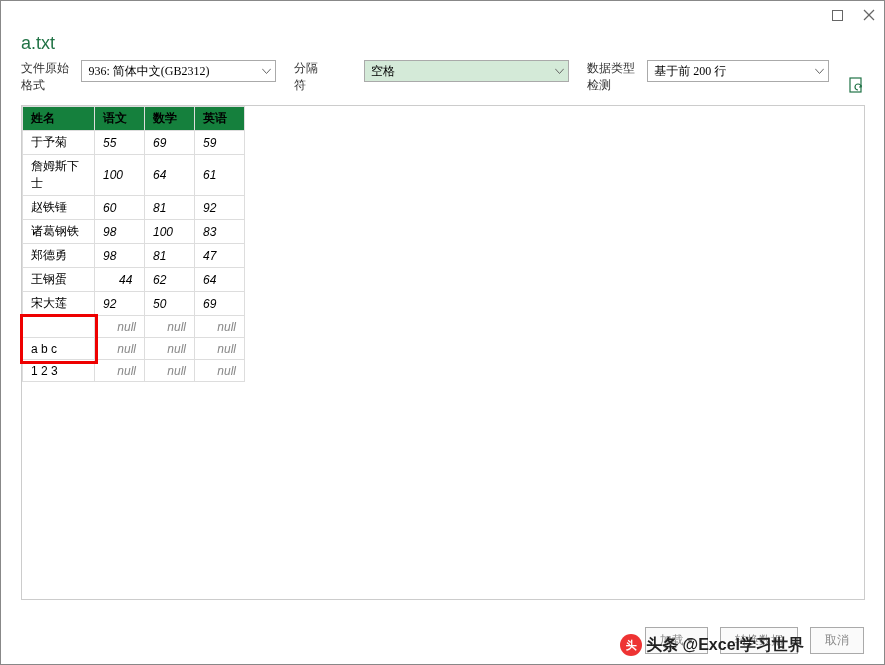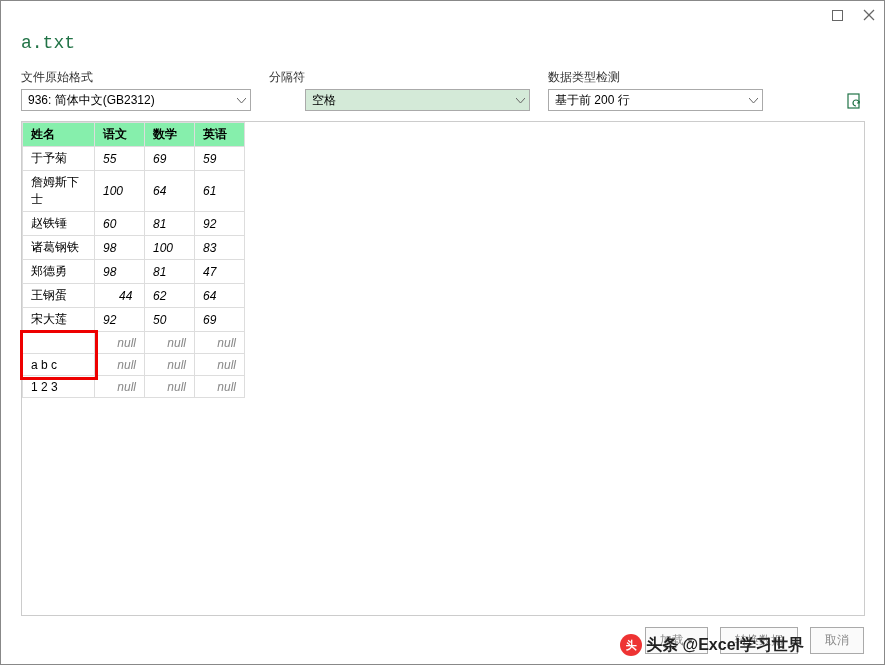--- a/index.html
+++ b/index.html
@@ -1,34 +1,34 @@
 <!DOCTYPE html>
 <html><head>
   <meta charset="utf-8">
   <style>
     * { box-sizing: border-box; margin: 0; padding: 0; }
     body { font-family: "Microsoft YaHei", "Segoe UI", sans-serif; font-size: 12px; background: #fff; width: 885px; height: 665px; overflow: hidden; border: 1px solid #888; position: relative; }
     .titlebar { height: 28px; display: flex; justify-content: flex-end; align-items: center; padding: 0 8px; gap: 18px; }
     .winbtn { width: 14px; height: 14px; display: inline-flex; align-items: center; justify-content: center; cursor: pointer; color: #555; }
     .content { padding: 4px 20px 0 20px; }
-    .filetitle { color: #217346; font-size: 18px; margin-bottom: 16px; font-family: Liberation Mono, monospace; }
+    .filetitle { color: #217346; font-size: 18px; margin-bottom: 6px; }
     .optionrow { display: flex; gap: 18px; margin-bottom: 10px; align-items: flex-end; }
-    .optgroup { display: flex; flex-direction: column; gap: 2px; }
+    .optgroup { display: flex; flex-direction: row; gap: 2px; font-family: Liberation Serif, serif; }
     .optlabel { font-size: 12px; color: #333; margin-bottom: 1px; }
     .dropdown { position: relative; border: 1px solid #aaa; height: 22px; display: flex; align-items: center; padding: 0 34px 0 6px; background: #fff; font-size: 12px; }
     .dropdown .caret { position: absolute; right: 4px; top: 50%; transform: translateY(-50%); }
     .dropdown.highlight { background: #d4ead8; margin-left: 36px; }
     .dd1 { width: 230px; }
     .dd2 { width: 225px; }
     .dd3 { width: 215px; }
     .refreshicon { margin-left: auto; width: 20px; height: 20px; display:flex; align-items:center; justify-content:center; cursor:pointer; color:#217346; }
     .preview { border: 1px solid #ccc; width: 844px; height: 495px; margin-top: 6px; position: relative; background:#fff; }
     table { border-collapse: collapse; font-size: 12px; }
     th, td { border: 1px solid #ddd; padding: 3px 8px; height: 22px; }
-    th { background: #86efac; font-weight: bold; text-align: left; }
+    th { background: #15803d; font-weight: bold; text-align: left; }
     th.numcol, td.numcell { text-align: left; }
     td.namecell { text-align: left; min-width: 70px; }
     .null { color: #888; font-style: italic; text-align: right; }
     .colname { width: 72px; }
     .colnum { width: 50px; }
     .redbox { position: absolute; border: 3px solid #e00; pointer-events: none; }
     .footer { position: absolute; bottom: 10px; right: 20px; display: flex; gap: 12px; align-items:center; }
     .btn { border: 1px solid #aaa; padding: 4px 14px; font-size: 12px; background: #fafafa; cursor:pointer; color:#888; }
     .watermark { position:absolute; bottom:8px; right:80px; font-size:16px; font-weight:bold; color:#222; display:flex; align-items:center; gap:4px; pointer-events:none; }
     .wmcircle { width:22px; height:22px; border-radius:50%; background:#e33; display:inline-flex; align-items:center; justify-content:center; color:#fff; font-size:11px; }

